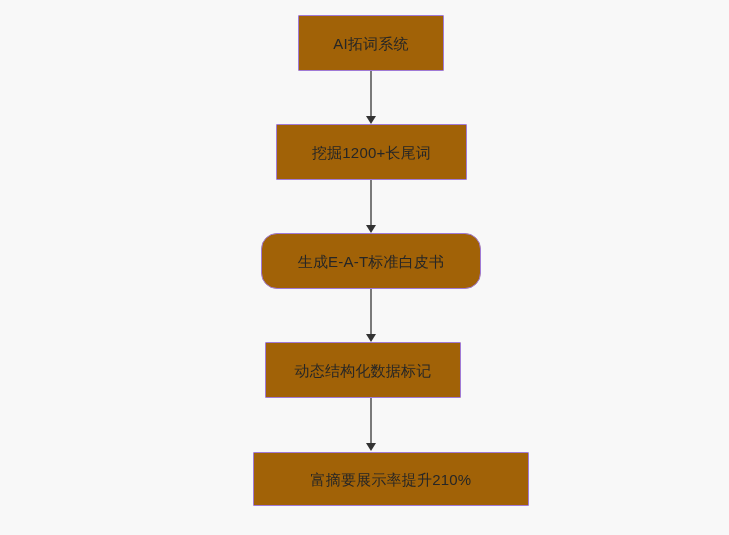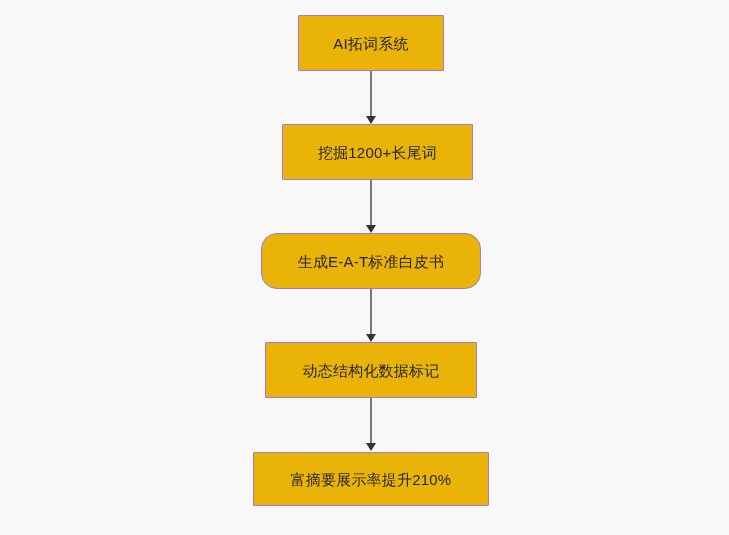--- a/index.html
+++ b/index.html
@@ -16,21 +16,21 @@
 
   #flowchart {
     position: relative;
     width: 729px;
     height: 535px;
   }
 
   .node {
     position: absolute;
     box-sizing: border-box;
-    background: #eab308;
+    background: #a16207;
     border: 1px solid #a07ad6;
     border-radius: 1px;
     display: flex;
     align-items: center;
     justify-content: center;
     color: #262626;
     font-size: 15px;
     line-height: 1;
     letter-spacing: 0.2px;
     white-space: nowrap;
@@ -61,38 +61,38 @@
 
 <div id="flowchart">
 
   <div class="node" style="left:298px; top:15px; width:146px; height:56px;">
     <span class="node-label">AI拓词系统</span>
   </div>
 
   <div class="edge" style="left:370px; top:71px; height:45px;"></div>
   <div class="arrowhead" style="left:366px; top:116px;"></div>
 
-  <div class="node" style="left:276px; top:124px; width:191px; height:56px;margin-left:6px;">
+  <div class="node" style="left:276px; top:124px; width:191px; height:56px;">
     <span class="node-label">挖掘1200+长尾词</span>
   </div>
 
   <div class="edge" style="left:370px; top:180px; height:45px;"></div>
   <div class="arrowhead" style="left:366px; top:225px;"></div>
 
   <div class="node" style="left:261px; top:233px; width:220px; height:56px;border-radius:16px;">
     <span class="node-label">生成E-A-T标准白皮书</span>
   </div>
 
   <div class="edge" style="left:370px; top:289px; height:45px;"></div>
   <div class="arrowhead" style="left:366px; top:334px;"></div>
 
-  <div class="node" style="left:265px; top:342px; width:212px; height:56px;">
+  <div class="node" style="left:265px; top:342px; width:196px; height:56px;">
     <span class="node-label">动态结构化数据标记</span>
   </div>
 
   <div class="edge" style="left:370px; top:398px; height:45px;"></div>
   <div class="arrowhead" style="left:366px; top:443px;"></div>
 
-  <div class="node" style="left:253px; top:452px; width:236px; height:54px;">
+  <div class="node" style="left:253px; top:452px; width:276px; height:54px;">
     <span class="node-label">富摘要展示率提升210%</span>
   </div>
 
 </div>
 
 </body></html>

